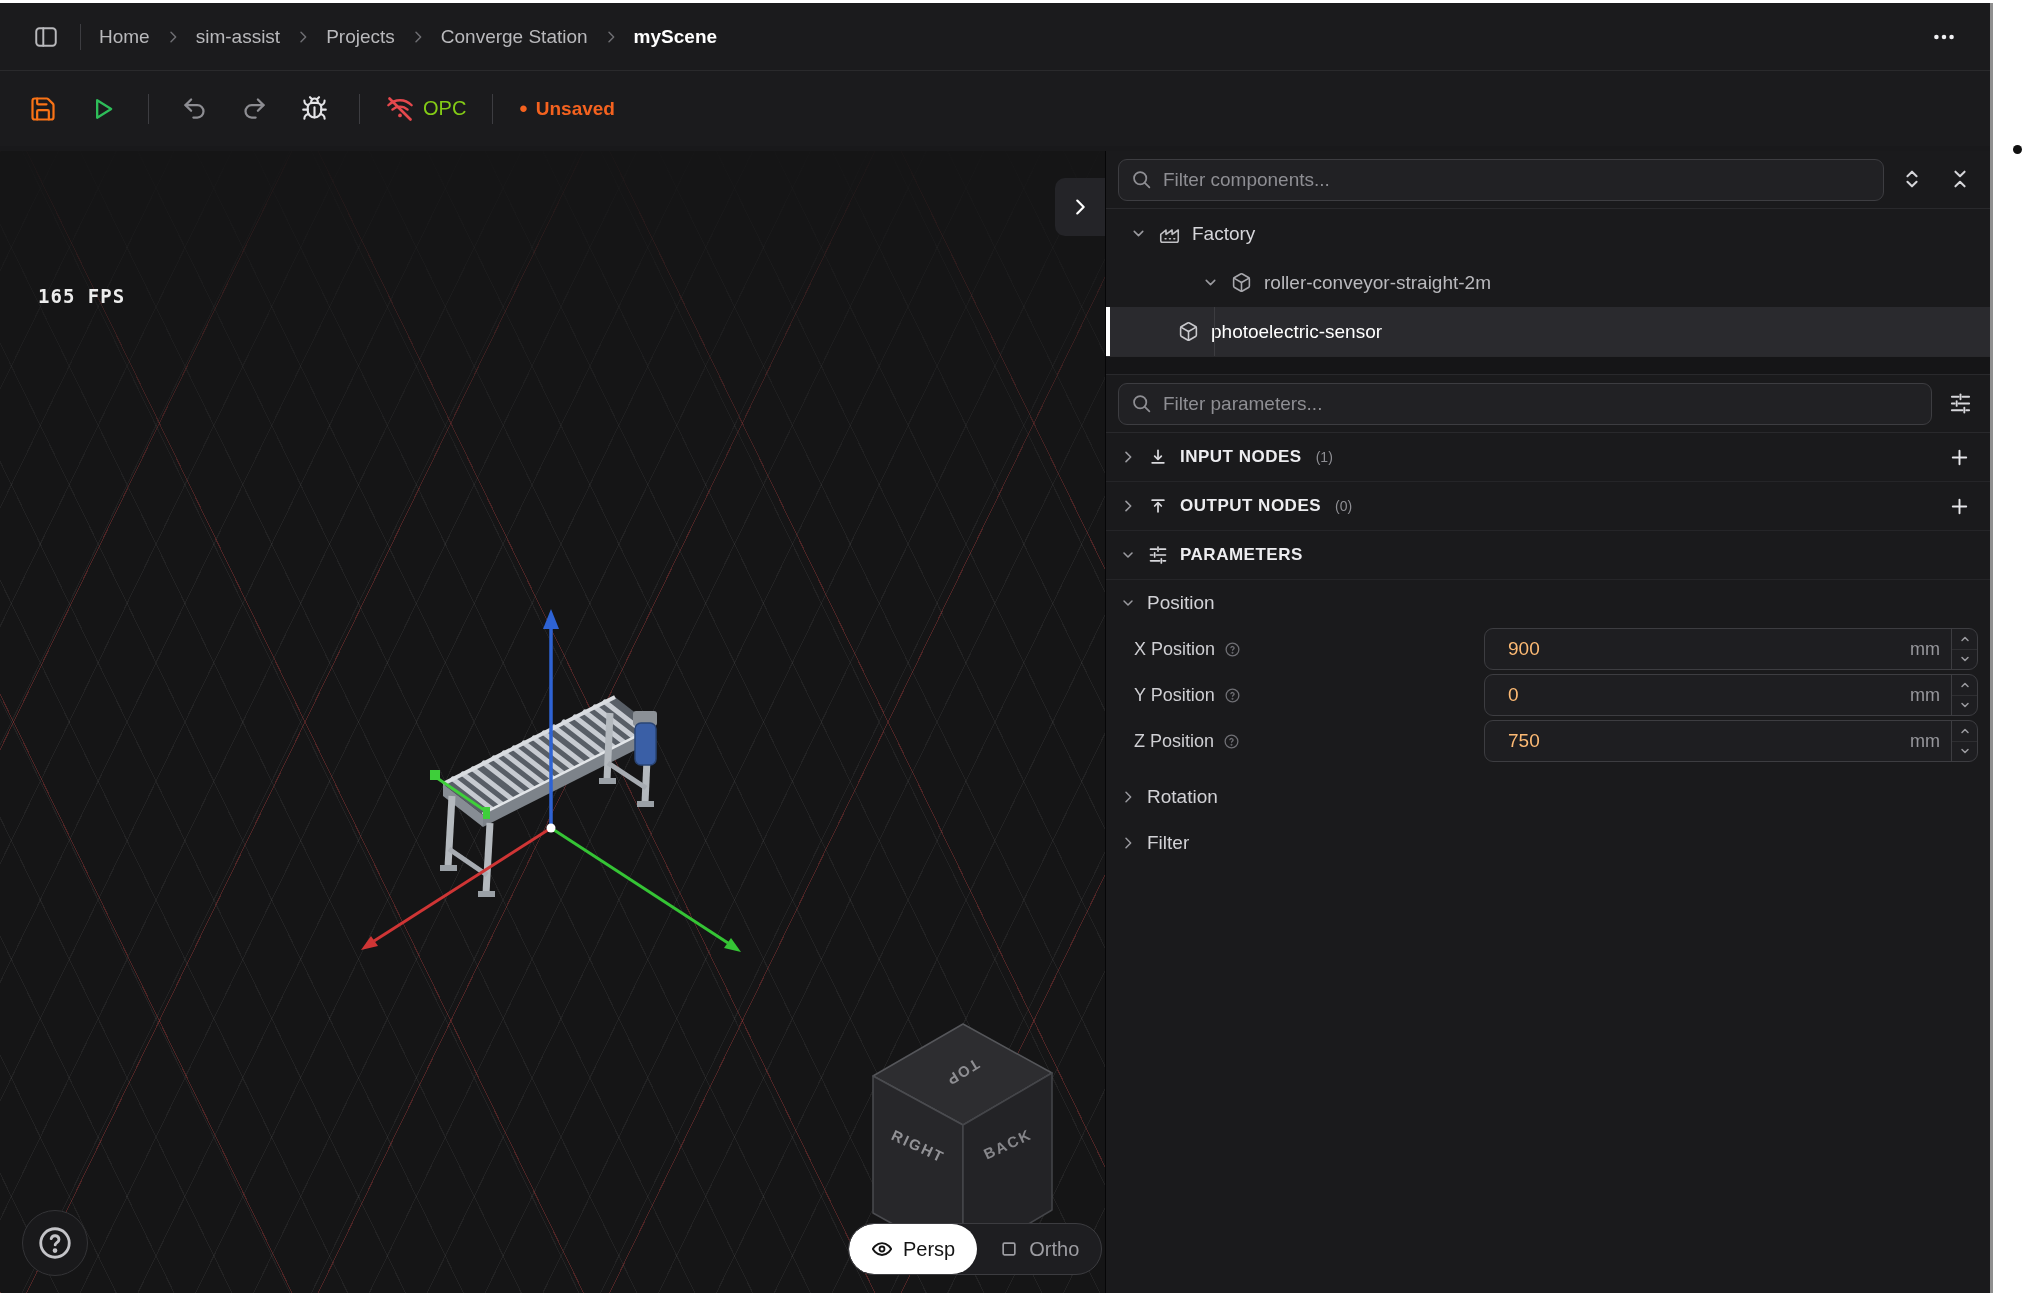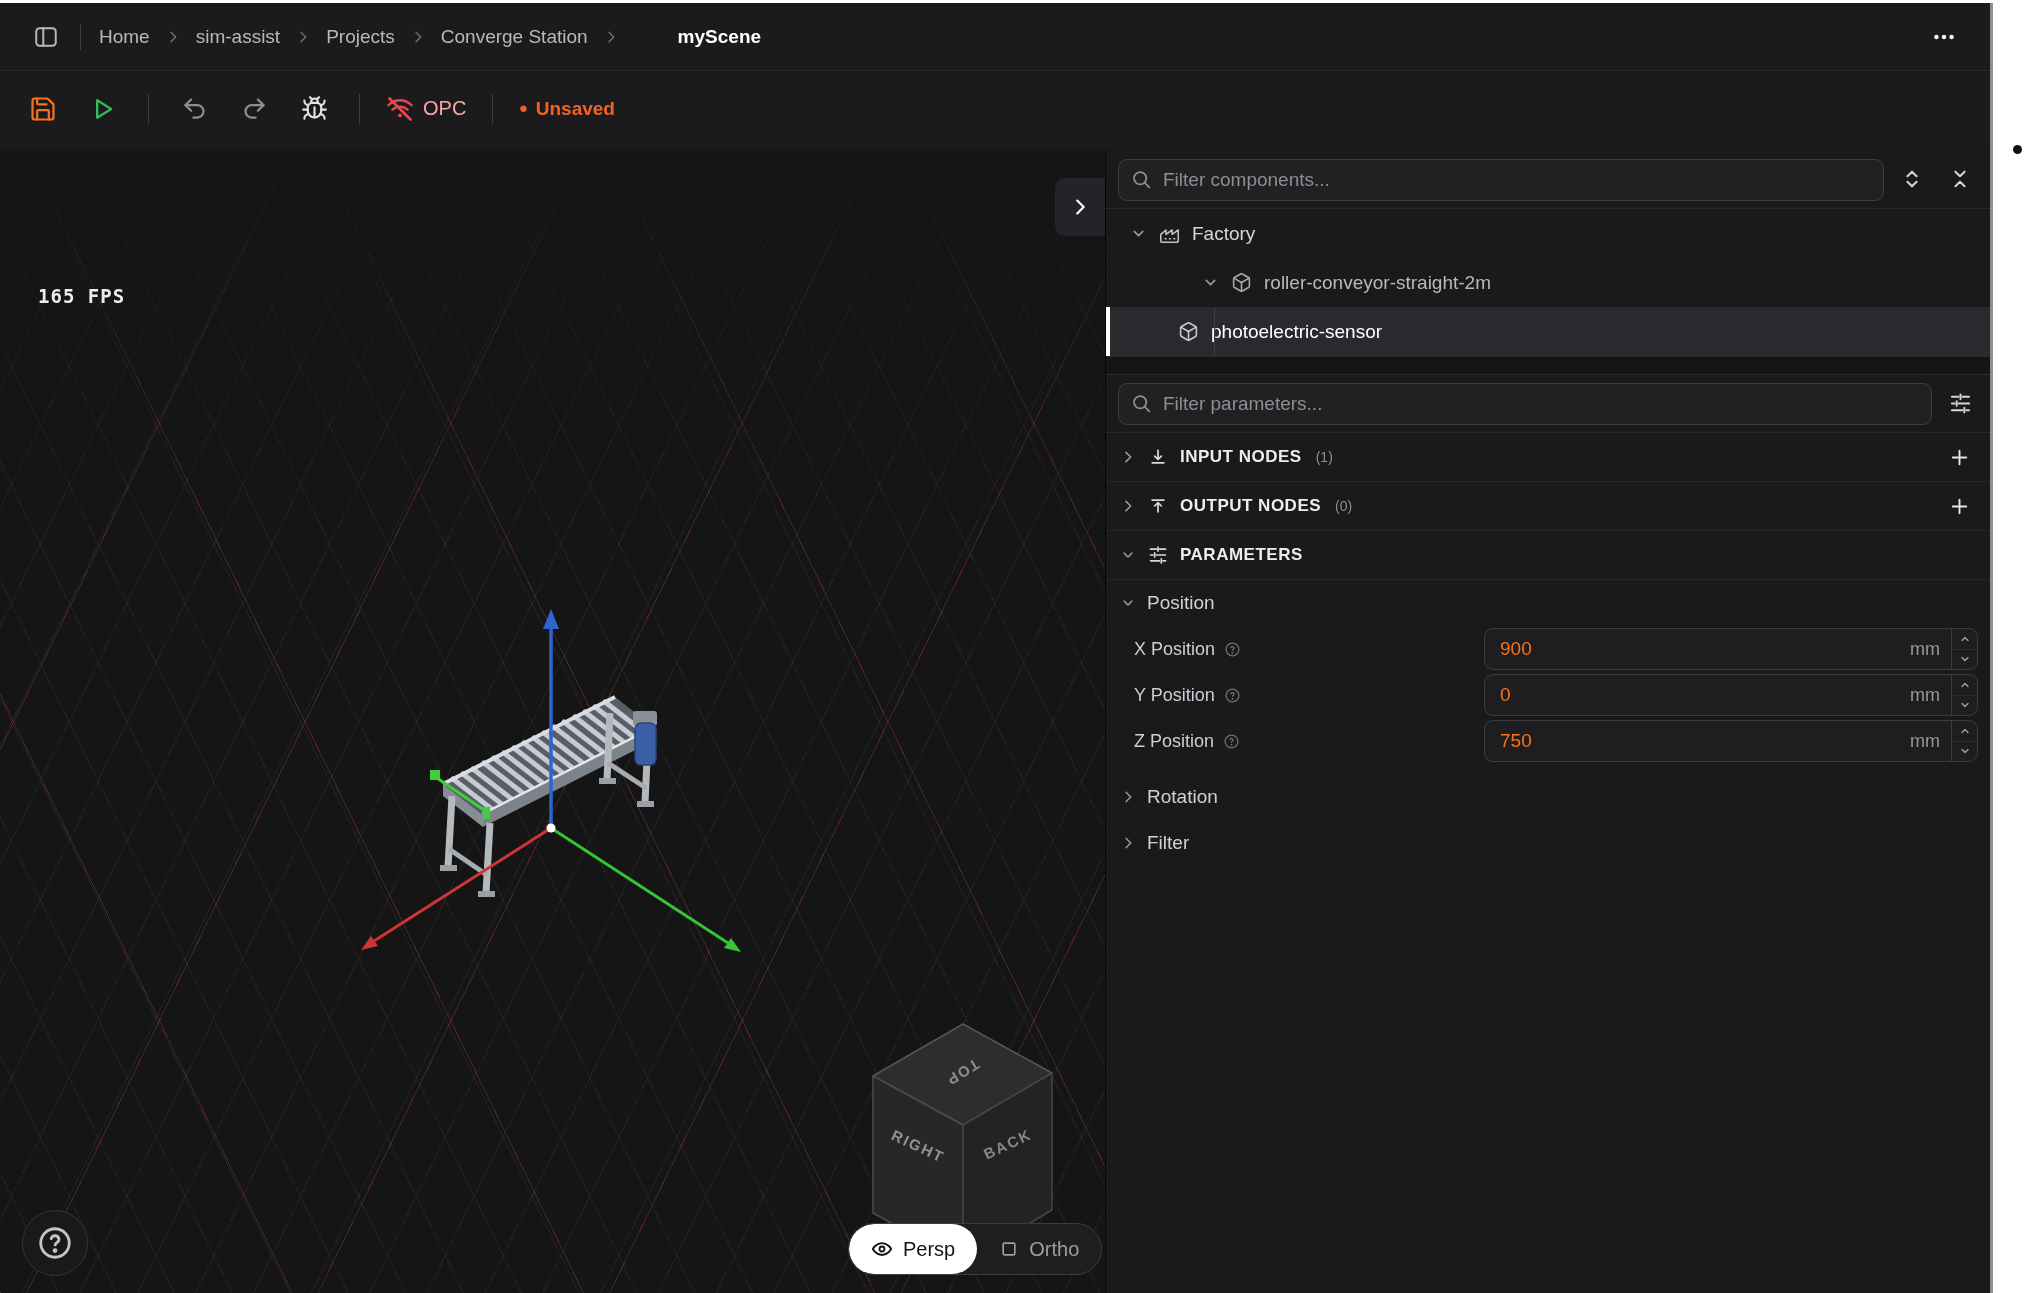--- a/index.html
+++ b/index.html
@@ -14,30 +14,30 @@
   .right-strip{position:absolute;right:0;top:0;width:32px;height:100%;background:#fff;}
   .cursor-dot{position:absolute;left:2013px;top:145px;width:9px;height:9px;border-radius:50%;background:#111;}
 
   
   .hdr{height:68px;display:flex;align-items:center;padding:0 26px;background:#1b1b1d;
        border-bottom:1px solid #2a2a2c;}
   .icon-btn{width:40px;height:40px;display:flex;align-items:center;justify-content:center;border-radius:8px;}
   .hdr .vdiv{width:1px;height:26px;background:#3d3d41;margin:0 18px 0 14px;}
   .crumbs{display:flex;align-items:center;gap:15px;font-size:19px;color:#b9b9bc;}
   .crumb{color:#b9b9bc;}
-  .crumb.current{color:#ffffff;font-weight:600;margin-left:44px;}
+  .crumb.current{color:#ffffff;font-weight:600;}
   .crumb-sep svg{stroke:#6f6f73;}
   .menu-btn{margin-left:auto;}
 
   
   .tbar{height:75px;display:flex;align-items:center;padding:0 24px;background:#1b1b1d;gap:22px;}
   .tbar .vdiv{width:1px;height:30px;background:#3d3d41;margin:0 4px;}
   .tool{width:38px;height:38px;display:flex;align-items:center;justify-content:center;border-radius:8px;}
   .opc{display:flex;align-items:center;gap:9px;}
-  .opc-label{font-size:20px;color:#fca5a5;}
+  .opc-label{font-size:20px;color:#84cc16;}
   .unsaved{display:flex;align-items:center;gap:8px;color:#f4621f;}
   .unsaved .dotc{font-size:24px;line-height:1;}
   .unsaved .ulabel{font-size:19px;font-weight:600;}
 
   
   .main{position:absolute;top:148px;left:0;right:0;bottom:0;display:flex;}
 
   
   .viewport{position:relative;flex:1;overflow:hidden;background-color:#151516;
     background-image:
@@ -88,22 +88,22 @@
         border-bottom:1px solid #252528;}
   .nrow .ntitle{font-size:17px;font-weight:700;color:#ededf0;letter-spacing:.5px;}
   .nrow .ncount{font-size:14px;color:#8e8e93;margin-left:2px;}
   .plus-btn{margin-left:auto;width:38px;height:38px;display:flex;align-items:center;justify-content:center;}
 
   .grp{height:46px;display:flex;align-items:center;gap:11px;padding-left:14px;font-size:19px;color:#d2d2d6;}
   .frow{height:46px;display:flex;align-items:center;padding-left:28px;}
   .flabel{display:flex;align-items:center;gap:9px;font-size:18px;color:#cfcfd3;}
   .numbox{position:relative;width:494px;height:42px;margin-left:auto;margin-right:12px;
         background:#1e1e21;border:1px solid #3d3d41;border-radius:9px;}
-  .numbox input{position:absolute;left:0;top:0;height:100%;width:calc(100% - 95px);
-        background:transparent;border:0;outline:none;color:#f97316;font-size:19px;padding-left:15px;}
+  .numbox input{position:absolute;left:8px;top:0;height:100%;width:calc(100% - 95px);
+        background:transparent;border:0;outline:none;color:#fdba74;font-size:19px;padding-left:15px;}
   .unit{position:absolute;right:37px;top:0;height:100%;display:flex;align-items:center;
         color:#97979c;font-size:18px;}
   .steppers{position:absolute;right:0;top:0;bottom:0;width:26px;border-left:1px solid #3d3d41;
         display:flex;flex-direction:column;}
   .step{flex:1;display:flex;align-items:center;justify-content:center;}
   .step.up{border-bottom:1px solid #2e2e31;}
   .mt10{margin-top:10px;}
 </style>
 </head>
 <body>

